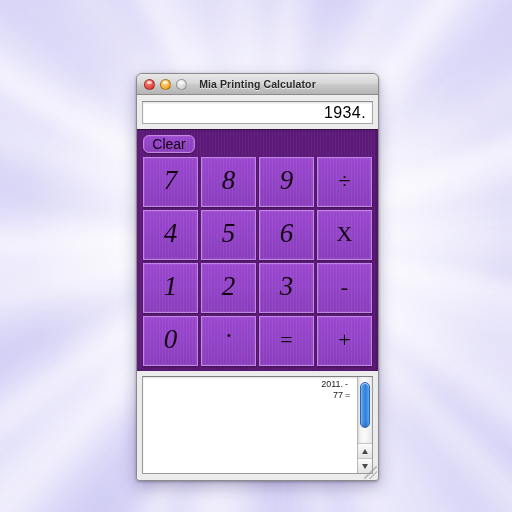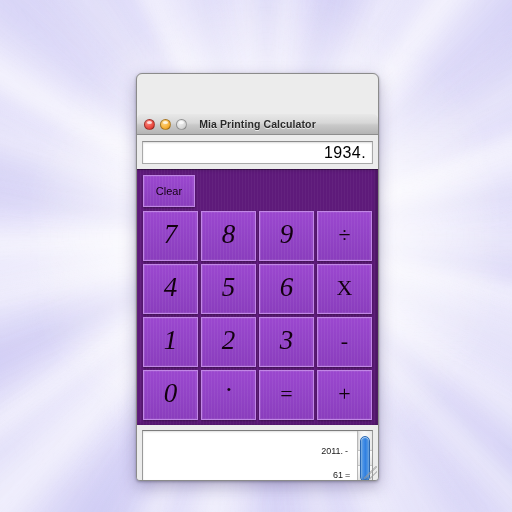--- a/index.html
+++ b/index.html
@@ -90,21 +90,20 @@
   
   #titlebar {
     height: 20px;
     flex: 0 0 20px;
     background: linear-gradient(to bottom, #e8e8e8 0%, #d7d7d7 45%, #c9c9c9 55%, #b4b4b4 100%);
     border-bottom: 1px solid #8d8d8d;
     display: flex;
     align-items: center;
     position: relative;
     border-radius: 5px 5px 0 0;
-    margin-top: 40px;
   }
   .traffic {
     display: flex;
     gap: 5px;
     padding-left: 7px;
     align-items: center;
   }
   .light {
     width: 11px;
     height: 11px;
@@ -186,24 +185,25 @@
     color: #12000f;
     box-sizing: border-box;
     display: flex;
     align-items: center;
     justify-content: center;
     cursor: default;
     user-select: none;
   }
   #clear-btn {
     width: 52px;
-    height: 32px;
-    font-size: 11px;
+    height: 18px;
+    font-size: 14px;
     font-family: "Liberation Sans", sans-serif;
     color: #140012;
+    border-radius: 6px;
   }
   #grid {
     display: grid;
     grid-template-columns: repeat(4, 1fr);
     grid-template-rows: repeat(4, 50px);
     gap: 3px;
     padding: 2px 2px 0 2px;
   }
   .key {
     font-family: "Liberation Serif", serif;
@@ -246,21 +246,20 @@
     padding: 2px 4px 0 4px;
     text-align: right;
     font-family: "Liberation Sans", sans-serif;
     font-size: 9px;
     color: #1a1a1a;
     line-height: 10.5px;
     overflow: hidden;
   }
   .tape-line {
     white-space: pre;
-    margin-top: 13px;
   }
   .tape-op {
     display: inline-block;
     width: 8px;
     text-align: left;
     padding-left: 2px;
   }
 
   
   #scrollbar {
@@ -368,21 +367,21 @@
         <div class="btn key dot">·</div>
         <div class="btn key op">=</div>
         <div class="btn key op">+</div>
       </div>
   </div>
 
   <div id="tape-area">
     <div id="tape">
       <div id="tape-lines">
           <div class="tape-line"><span>2011.</span><span class="tape-op">-</span></div>
-          <div class="tape-line"><span>61</span><span class="tape-op">=</span></div>
+          <div class="tape-line"><span>77</span><span class="tape-op">=</span></div>
         </div>
       <div id="scrollbar">
         <div id="sb-track">
           <div id="sb-thumb"></div>
         </div>
         <div class="sb-arrow up">
             <i></i>
           </div>
         <div class="sb-arrow down">
             <i></i>

